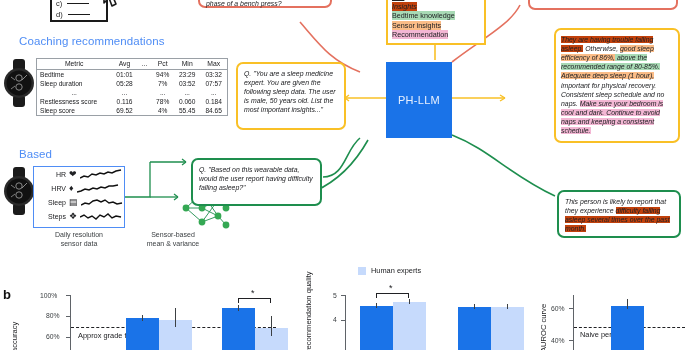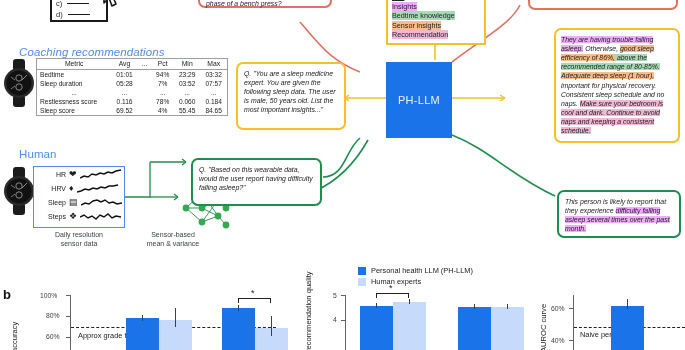--- a/index.html
+++ b/index.html
@@ -38,21 +38,21 @@
 
   
   .bubble { border-radius:7px; background:#fff; font-size:6.9px; line-height:1.32; font-style:italic; padding:5px 6px; }
   .b-yellow { border:2px solid #f9c026; }
   .b-green  { border:2px solid #1e8e4e; }
   .b-red    { border:2px solid #e4715f; }
 
   
   .keybox { border:2px solid #f9c026; background:#fff; padding:2px 4px 3px 4px; font-size:7.2px; line-height:1.32; }
   .keybox .kt { text-decoration:underline; color:#202124; }
-  .hl-ins  { background:#f0abfc; }
+  .hl-ins  { background:#c2410c;font-style:italic; }
   .hl-dom  { background:#a8dab5; }
   .hl-sen  { background:#fbbc87; }
   .hl-rec  { background:#f3b7d4; }
 
   
   .model { background:#1a73e8; color:#e8f0fe; display:flex; align-items:center; justify-content:center; font-size:11px; letter-spacing:.3px;}
 
   
   .panel-letter { font-weight:bold; font-size:13px; color:#111; }
   .axis-line { background:#5f6368; position:absolute; }
@@ -119,21 +119,21 @@
 <div class="abs bubble b-red" style="left:528px;top:-30px;width:150px;height:40px;"></div>
 
 <div class="abs keybox" style="left:386px;top:-12px;width:100px;">
   <div class="kt">Key</div>
   <div><span class="hl-ins">Insights</span></div>
   <div><span class="hl-dom">Bedtime knowledge</span></div>
   <div><span class="hl-sen">Sensor insights</span></div>
   <div><span class="hl-rec">Recommendation</span></div>
 </div>
 
-<div class="abs sec-head" style="left:19px;top:46px;font-style:italic;">Coaching recommendations</div>
+<div class="abs sec-head" style="left:19px;top:35px;">Coaching recommendations</div>
 
 <svg class="abs" style="left:2px;top:58px;width:34px;height:50px;" viewBox="0 0 34 50">
   <rect x="11" y="1" width="12" height="12" rx="3" fill="#1b1b1b"></rect>
   <rect x="11" y="37" width="12" height="12" rx="3" fill="#1b1b1b"></rect>
   <circle cx="17" cy="25" r="15" fill="#2a2a2a"></circle>
   <circle cx="17" cy="25" r="12.5" fill="#111"></circle>
   <circle cx="17" cy="20" r="3.2" fill="none" stroke="#8a8a8a" stroke-width="1"></circle>
   <circle cx="17" cy="29" r="3.2" fill="none" stroke="#8a8a8a" stroke-width="1"></circle>
   <path d="M20,22 L25,17" stroke="#8a8a8a" stroke-width="1"></path>
   <path d="M13,22 L9,19 M13,28 L9,31" stroke="#8a8a8a" stroke-width="0.9"></path>
@@ -191,21 +191,21 @@
       <td>55.45</td>
       <td>84.65</td>
     </tr>
   </tbody>
 </table>
 
 <div class="abs bubble b-yellow" style="left:236px;top:62px;width:110px;height:68px;">
   <div>Q. "You are a sleep medicine expert. You are given the following sleep data. The user is male, 50 years old. List the most important insights..."</div>
 </div>
 
-<div class="abs sec-head" style="left:19px;top:148px;">Human</div>
+<div class="abs sec-head" style="left:19px;top:148px;">Based</div>
 
 <svg class="abs" style="left:2px;top:166px;width:34px;height:50px;" viewBox="0 0 34 50">
   <rect x="11" y="1" width="12" height="12" rx="3" fill="#1b1b1b"></rect>
   <rect x="11" y="37" width="12" height="12" rx="3" fill="#1b1b1b"></rect>
   <circle cx="17" cy="25" r="15" fill="#2a2a2a"></circle>
   <circle cx="17" cy="25" r="12.5" fill="#111"></circle>
   <circle cx="17" cy="20" r="3.2" fill="none" stroke="#8a8a8a" stroke-width="1"></circle>
   <circle cx="17" cy="29" r="3.2" fill="none" stroke="#8a8a8a" stroke-width="1"></circle>
   <path d="M20,22 L25,17" stroke="#8a8a8a" stroke-width="1"></path>
   <path d="M13,22 L9,19 M13,28 L9,31" stroke="#8a8a8a" stroke-width="0.9"></path>
@@ -281,24 +281,20 @@
 </div>
 
 <div class="abs bubble b-green" style="left:557px;top:190px;width:124px;height:48px;">
   <span>This person is likely to report that they experience </span><span class="hl-ins">difficulty falling asleep several times over the past month.</span>
 </div>
 
 <div class="abs panel-letter" style="left:3px;top:287px;">b</div>
 
 <div class="abs" style="left:358px;top:265px;">
   <div style="display:flex;align-items:center;gap:5px;height:11px;">
-    <span class="legend-sw" style="background:#1a73e8;"></span>
-    <span class="legend-txt">Personal health LLM (PH-LLM)</span>
-  </div>
-  <div style="display:flex;align-items:center;gap:5px;height:11px;">
     <span class="legend-sw" style="background:#c6dafc;"></span>
     <span class="legend-txt">Human experts</span>
   </div>
 </div>
 
 <div class="abs" style="left:0;top:290px;width:290px;height:60px;">
   <div class="axis-title" style="left:10px;top:62px;transform:rotate(-90deg);">accuracy</div>
   <div class="tick-lbl" style="left:40px;top:2px;">100%</div>
   <div class="tick-lbl" style="left:46px;top:22px;">80%</div>
   <div class="tick-lbl" style="left:46px;top:43px;">60%</div>

